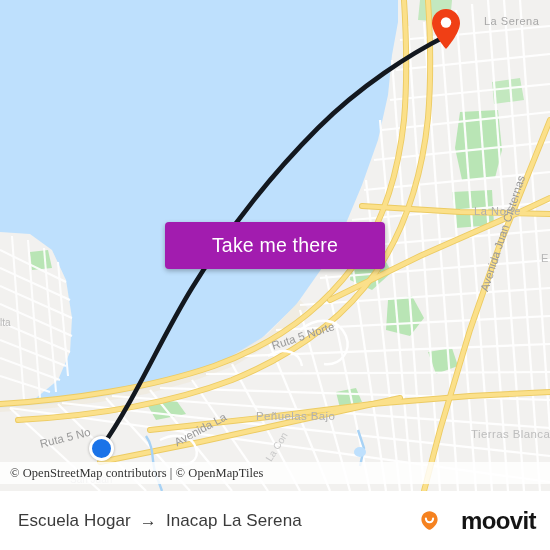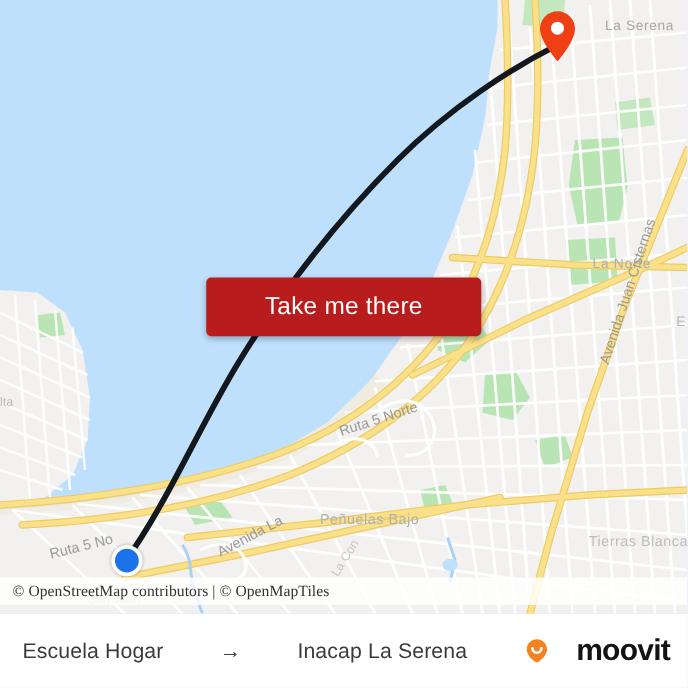--- a/index.html
+++ b/index.html
@@ -154,21 +154,21 @@
     box-shadow: 0 0 3px rgba(0,0,0,0.3);
   }
 
   
   .cta-button {
     position: absolute;
     left: 165px;
     top: 222px;
     width: 220px;
     height: 47px;
-    background: #b91c1c;
+    background: #a21caf;
     border: none;
     border-radius: 4px;
     color: #ffffff;
     font-size: 19.5px;
     font-family: "Liberation Sans", sans-serif;
     letter-spacing: 0.2px;
     cursor: pointer;
     box-shadow: 0 2px 5px rgba(0,0,0,0.28);
     display: flex;
     align-items: center;
@@ -207,21 +207,20 @@
     justify-content: space-between;
     box-sizing: border-box;
     padding: 0 14px 0 18px;
   }
   .route-summary {
     display: flex;
     align-items: center;
     font-size: 17px;
     color: #3b3b3b;
     letter-spacing: 0.1px;
-    gap: 36px;
   }
   .route-arrow {
     margin: 0 9px;
     font-size: 17px;
     color: #3b3b3b;
   }
   .brand {
     display: flex;
     align-items: center;
   }

